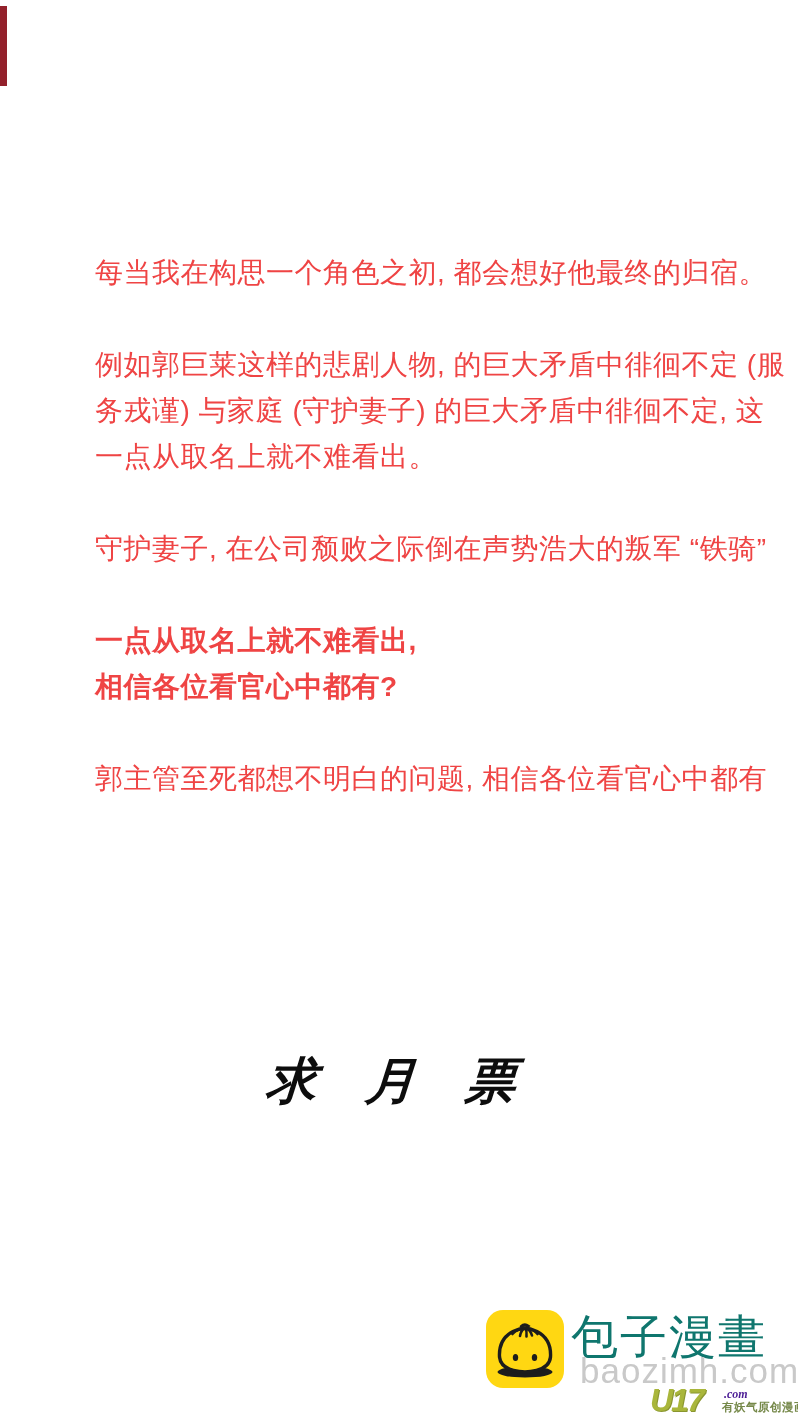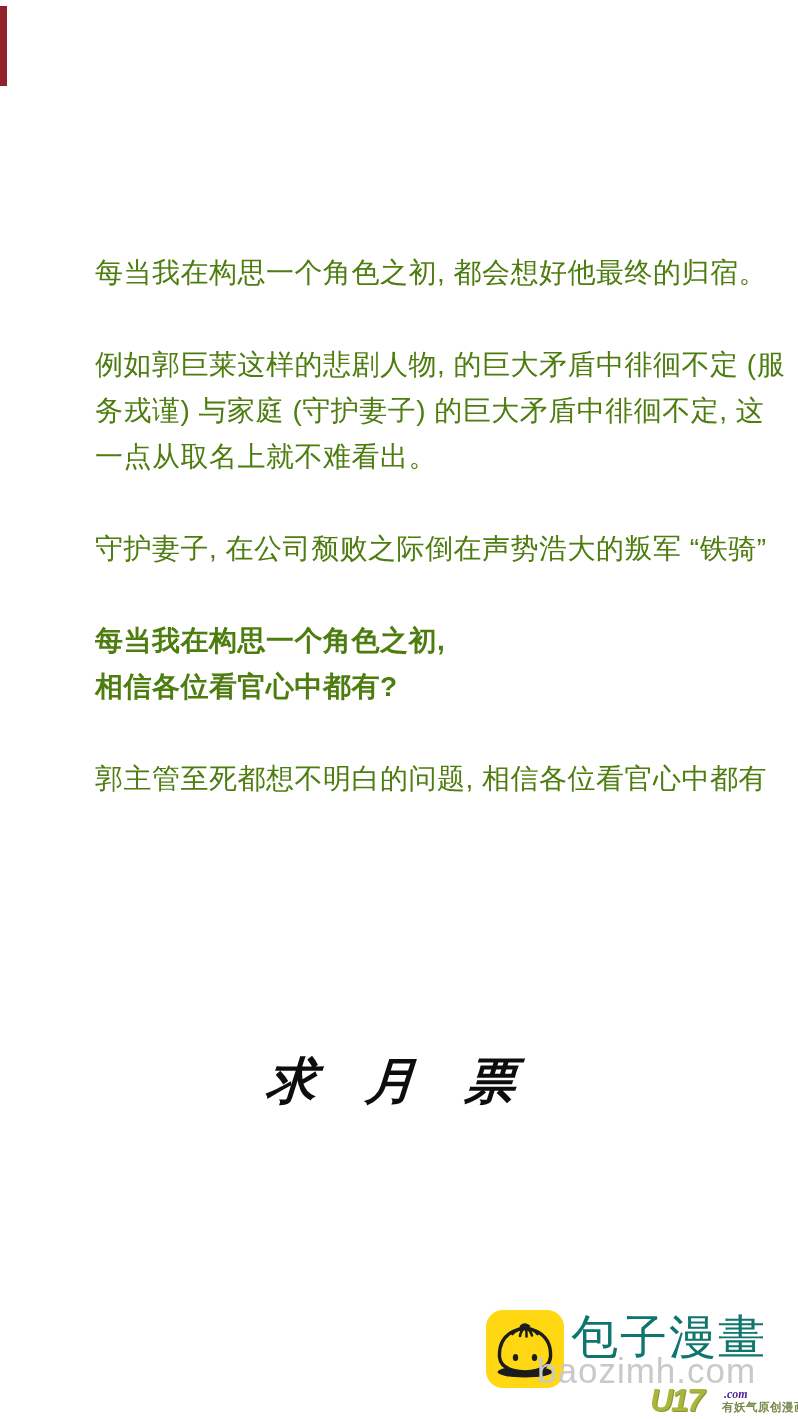--- a/index.html
+++ b/index.html
@@ -13,21 +13,21 @@
   .page { position: absolute; inset: 0; background: #ffffff; }
 
   .red-bar {
     position: absolute; left: 0; top: 6px;
     width: 7px; height: 80px;
     background: #93212b;
   }
 
   .essay {
     position: absolute; left: 95px; top: 250px; right: 20px;
-    color: #4d7c0f;
+    color: #ef4444;
     font-size: 28px; line-height: 46px;
     letter-spacing: 0.5px;
   }
   .essay p { margin: 46px 0 0 0; padding: 0; }
   .essay p:first-child { margin-top: 0; }
   .essay .line { display: block; white-space: nowrap; }
   .essay p.bold { font-weight: bold; }
 
   .calligraphy {
     position: absolute; left: 0; right: 0; top: 1048px;
@@ -41,21 +41,21 @@
 
   .watermark { position: absolute; left: 0; top: 0; }
   .bao-icon { position: absolute; left: 486px; top: 1310px; width: 78px; height: 78px; }
   .wm-name {
     position: absolute; left: 571px; top: 1312px;
     font-size: 47px; line-height: 50px; letter-spacing: 2px;
     color: #0f766e; white-space: nowrap;
     font-weight: 500;
   }
   .wm-domain {
-    position: absolute; left: 537px; top: 1353px;
+    position: absolute; left: 580px; top: 1353px;
     font-size: 35px; line-height: 36px; letter-spacing: 1px;
     color: #c9c9c9; white-space: nowrap;
   }
 
   .u17 { position: absolute; left: 648px; top: 1385px; width: 150px; height: 33px; }
   .u17-logo {
     position: absolute; left: 2px; top: 0;
     font-size: 32px; line-height: 30px;
     font-weight: bold; font-style: italic;
     color: #a9b63b; letter-spacing: -2px;
@@ -86,21 +86,21 @@
     </p>
     <p>
       <span class="line">例如郭巨莱这样的悲剧人物, 的巨大矛盾中徘徊不定 (服</span>
       <span class="line">务戎谨) 与家庭 (守护妻子) 的巨大矛盾中徘徊不定, 这</span>
       <span class="line">一点从取名上就不难看出。</span>
     </p>
     <p>
       <span class="line">守护妻子, 在公司颓败之际倒在声势浩大的叛军 “铁骑”</span>
     </p>
     <p class="bold">
-      <span class="line">每当我在构思一个角色之初,</span>
+      <span class="line">一点从取名上就不难看出,</span>
       <span class="line">相信各位看官心中都有?</span>
     </p>
     <p>
       <span class="line">郭主管至死都想不明白的问题, 相信各位看官心中都有</span>
     </p>
   </main>
 
   <div class="calligraphy">求 月 票</div>
 
   <div class="watermark">

